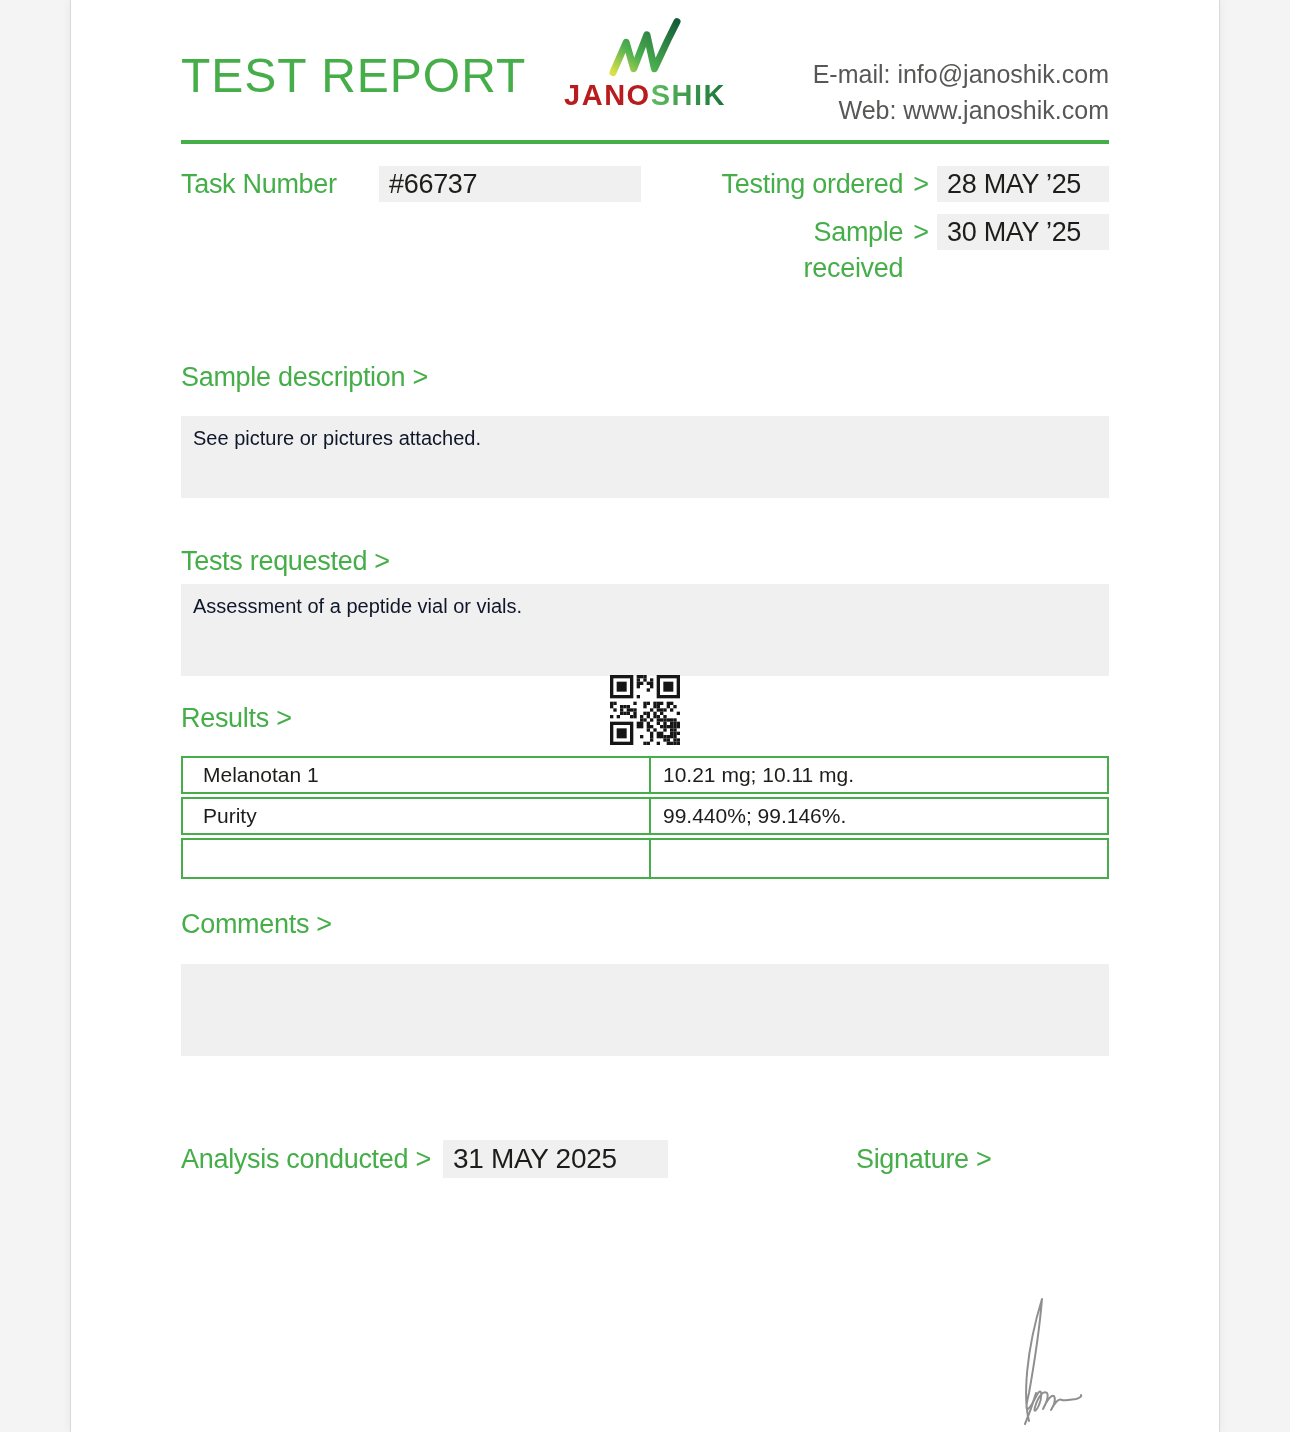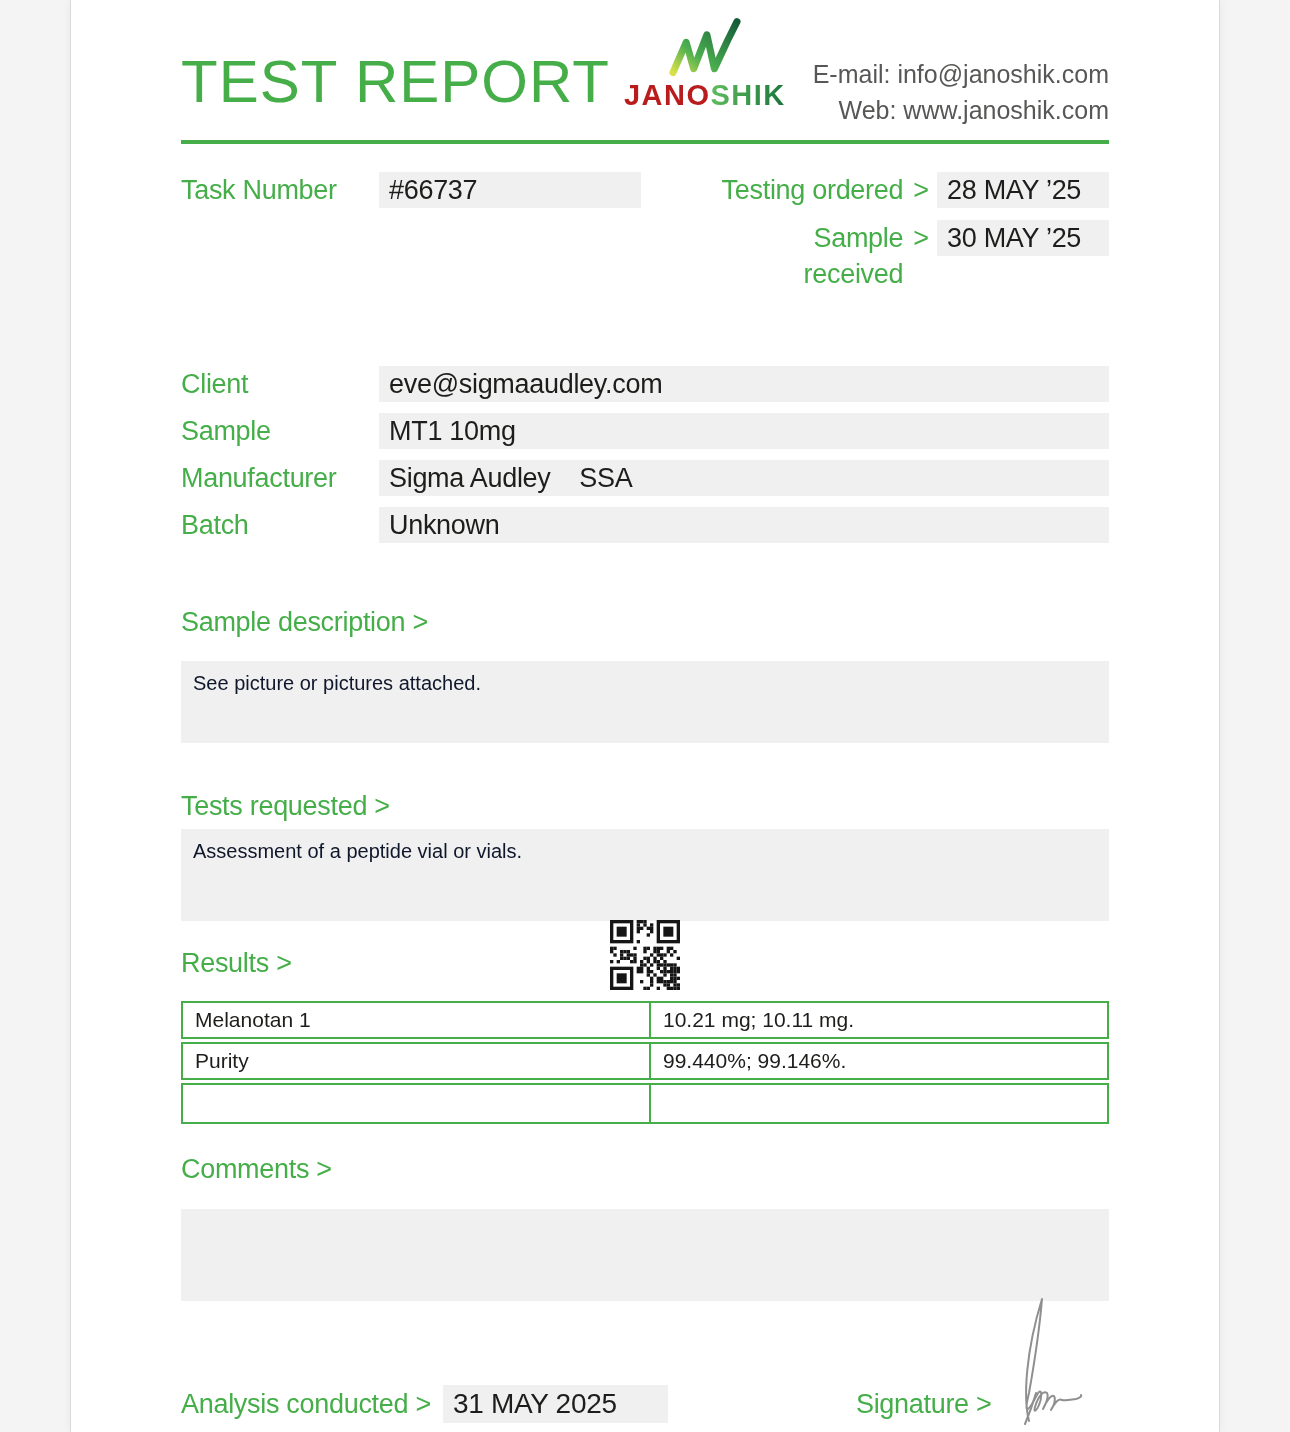--- a/index.html
+++ b/index.html
@@ -19,39 +19,39 @@
     box-shadow:0 0 10px rgba(0,0,0,0.05);
     overflow:hidden;
   }
   .content { padding:0 110px; }
 
   
   .header { display:flex; align-items:flex-start; margin-top:10px; height:122px; }
   .title-wrap { flex:1; }
   .report-title {
     margin-top:42px;
-    font-size:60px; line-height:1;
+    font-size:48px; line-height:1;
     color:#45ae49; font-weight:400;
     letter-spacing:1px; white-space:nowrap;
   }
   .logo { width:190px; display:flex; flex-direction:column; align-items:center; }
   .logo-icon { width:76px; height:64px; margin-top:6px; }
   .logo-text { font-size:29px; font-weight:700; letter-spacing:1.5px; line-height:1.1; white-space:nowrap; }
   .logo-text .jano { color:#b91c1c;text-align:center; }
   .logo-text .shik {
     background:linear-gradient(100deg,#5cb85c 10%,#1e7a3c 90%);
     -webkit-background-clip:text; background-clip:text;
     -webkit-text-fill-color:transparent; color:#2e8b44;
   }
   .contact { flex:1; text-align:right; margin-top:46px; font-size:25px; line-height:1.45; color:#575756; }
 
   .green-rule { height:4px; background:#45ae49; margin-top:8px; }
 
   
-  .task-row { display:flex; margin-top:28px;gap:39px; }
+  .task-row { display:flex; margin-top:22px;gap:39px; }
   .task-left { display:flex; }
   .green-label { color:#45ae49; font-size:27px; line-height:36px; letter-spacing:-0.3px; }
   .task-left .green-label { width:198px; }
   .value-box {
     background:#f0f0f0; height:36px; line-height:36px;
     font-size:27px; letter-spacing:-0.3px; color:#1d1d1b;
     padding-left:10px; white-space:pre; overflow:hidden;
   }
   .task-box { width:262px; }
   .dates { margin-left:auto; width:388px; }
@@ -76,21 +76,21 @@
   .sec-sample .gray-panel { margin-top:23px; height:82px; }
   .sec-tests { margin-top:47px; }
   .sec-tests .gray-panel { margin-top:7px; height:92px; }
 
   
   .sec-results { margin-top:26px; position:relative; }
   .qr-wrap { position:absolute; top:-27px; left:50%; transform:translateX(-50%); width:72px; height:70px; }
   .results-table { margin-top:22px; }
   .result-row { display:flex; border:2px solid #45ae49; height:38px; margin-bottom:3px; background:#fff; }
   .result-row.last { height:41px; margin-bottom:0; }
-  .cell-name { width:468px; border-right:2px solid #45ae49; padding:0 12px; font-size:21px; line-height:33px; }
+  .cell-name { width:468px; border-right:2px solid #45ae49; padding:0 20px; font-size:21px; line-height:33px; }
   .cell-value { flex:1; padding:0 12px; font-size:21px; line-height:33px; }
 
   
   .sec-comments { margin-top:29px; }
   .sec-comments .gray-panel { margin-top:24px; height:92px; }
 
   
   .footer-row { display:flex; margin-top:84px; align-items:center; }
   .footer-row .green-label { line-height:38px; }
   .analysis-box { width:225px; height:38px; line-height:38px; margin-left:12px; font-size:28px; }
@@ -142,38 +142,20 @@
           <div class="value-box date-box">28 MAY ’25</div>
         </div>
         <div class="date-row">
           <div class="green-label lbl">Sample received</div>
           <div class="arrow">&gt;</div>
           <div class="value-box date-box">30 MAY ’25</div>
         </div>
       </div>
     </div>
 
-    <div class="details">
-      <div class="detail-row">
-        <div class="green-label">Client</div>
-        <div class="value-box">eve@sigmaaudley.com</div>
-      </div>
-      <div class="detail-row">
-        <div class="green-label">Sample</div>
-        <div class="value-box">MT1 10mg</div>
-      </div>
-      <div class="detail-row">
-        <div class="green-label">Manufacturer</div>
-        <div class="value-box">Sigma Audley    SSA</div>
-      </div>
-      <div class="detail-row">
-        <div class="green-label">Batch</div>
-        <div class="value-box">Unknown</div>
-      </div>
-    </div>
 
     <div class="sec-sample">
       <div class="section-heading">Sample description &gt;</div>
       <div class="gray-panel">See picture or pictures attached.</div>
     </div>
 
     <div class="sec-tests">
       <div class="section-heading">Tests requested &gt;</div>
       <div class="gray-panel">Assessment of a peptide vial or vials.</div>
     </div>

